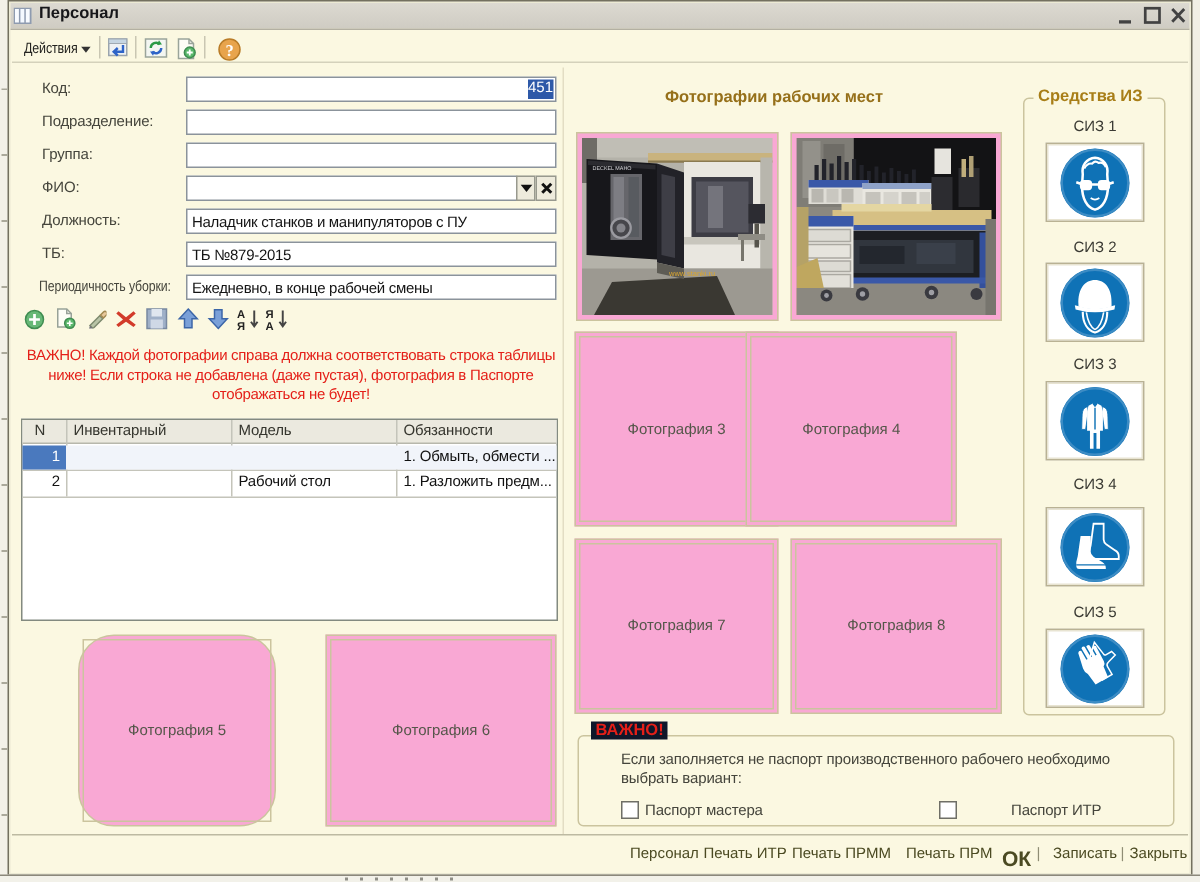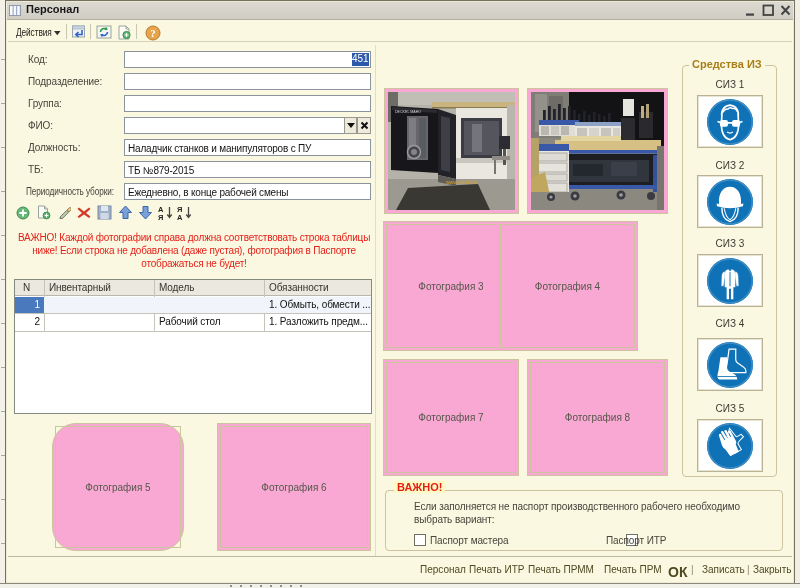--- a/index.html
+++ b/index.html
@@ -168,20 +168,21 @@
     <div class="abs lbl" style="left:254px;top:2px;color:#35352e;">Обязанности</div>
     <div class="abs" style="left:29px;top:17px;width:327px;height:16px;background:#f1f4fa;"></div>
     <div class="abs" style="left:0px;top:17px;width:29px;height:16px;background:#4a79be;color:#fff;font-size:10px;text-align:right;padding:2px 4px 0 0;">1</div>
     <div class="abs" style="left:0px;top:34px;width:29px;height:16px;color:#111;font-size:10px;text-align:right;padding:2px 4px 0 0;">2</div>
     <div class="abs lbl" style="left:144px;top:36px;color:#111;">Рабочий стол</div>
     <div class="abs lbl" style="left:254px;top:19px;color:#111;">1. Обмыть, обмести ...</div>
     <div class="abs lbl" style="left:254px;top:36px;color:#111;text-align:right;">1. Разложить предм...</div>
   </div>
 
   
+  <div class="abs" style="left:384px;top:59px;width:264px;text-align:center;font-size:11px;font-weight:bold;color:#96701a;">Фотографии рабочих мест</div>
 
   
   <div class="phbox" style="left:384px;top:88px;width:135px;height:126px;padding:3px;">
     <svg width="127" height="118" viewBox="0 0 127 118" preserveAspectRatio="none">
       <rect width="127" height="118" fill="#b4b2a9"></rect>
       <rect x="0" y="0" width="127" height="13" fill="#c0beb5"></rect>
       <rect x="44" y="10" width="83" height="6" fill="#c9b37e"></rect>
       <rect x="44" y="15" width="83" height="1.5" fill="#8a7a50"></rect>
       <rect x="0" y="0" width="10" height="30" fill="#6e6c66"></rect>
       <rect x="68" y="16" width="51" height="71" fill="#e9e7e0"></rect>
@@ -358,26 +359,26 @@
     <circle cx="50" cy="50" r="46" fill="none" stroke="#3d8cc4" stroke-width="3"></circle>
     <g transform="rotate(-30 50 50) translate(0,3)">
       <path d="M57 13 L60 34 Q60 37 63 37 L72 37 L74 44 L60 48 Q56 49 56 53 L56 66 L40 66 L40 34 Q40 30 42 27 Z" fill="none" stroke="#fff" stroke-width="2.2" transform="translate(13,2) scale(.96)"></path>
       <path d="M41 16 Q44 13 46 16 L46 30 L48 30 L48 13 Q50 10 53 13 L53 30 L55 30 L55 14 Q58 12 60 15 L60 31 L62 31 L62 19 Q65 17 67 20 L66 44 Q66 48 62 50 L60 66 L40 66 L38 48 Q35 44 36 38 Z" fill="#fff"></path>
     </g>
   </svg>
     </div>
 
   
   <div class="abs" style="left:385px;top:490px;width:398px;height:61px;border:1px solid #cbc49e;border-radius:4px;"></div>
-  <div class="abs red" style="left:394px;top:481px;padding:0 3px;background:#fef9c3;font-size:11px;font-weight:bold;">ВАЖНО!</div>
+  <div class="abs red" style="left:394px;top:481px;padding:0 3px;background:#0f172a;font-size:11px;font-weight:bold;">ВАЖНО!</div>
   <div class="abs lbl" style="left:414px;top:500px;line-height:13px;">Если заполняется не паспорт производственного рабочего необходимо<br>выбрать вариант:</div>
   <div class="chk" style="left:414px;top:534px;"></div>
   <div class="abs lbl" style="left:430px;top:535px;">Паспорт мастера</div>
   <div class="chk" style="left:626px;top:534px;"></div>
-  <div class="abs lbl" style="left:606px;top:535px;">Паспорт ИТР</div>
+  <div class="abs lbl" style="left:674px;top:535px;">Паспорт ИТР</div>
 
   
   <div class="abs" style="left:8px;top:556px;width:784px;height:1px;background:#bdbaa2;"></div>
   <div class="btm" style="left:420px;">Персонал</div>
   <div class="btm" style="left:469px;">Печать ИТР</div>
   <div class="btm" style="left:528px;">Печать ПРММ</div>
   <div class="btm" style="left:604px;">Печать ПРМ</div>
   <div class="btm" style="left:668px;font-weight:bold;font-size:14px;">ОК</div>
   <div class="btm" style="left:691px;color:#8f8d75;">|</div>
   <div class="btm" style="left:702px;">Записать</div>

